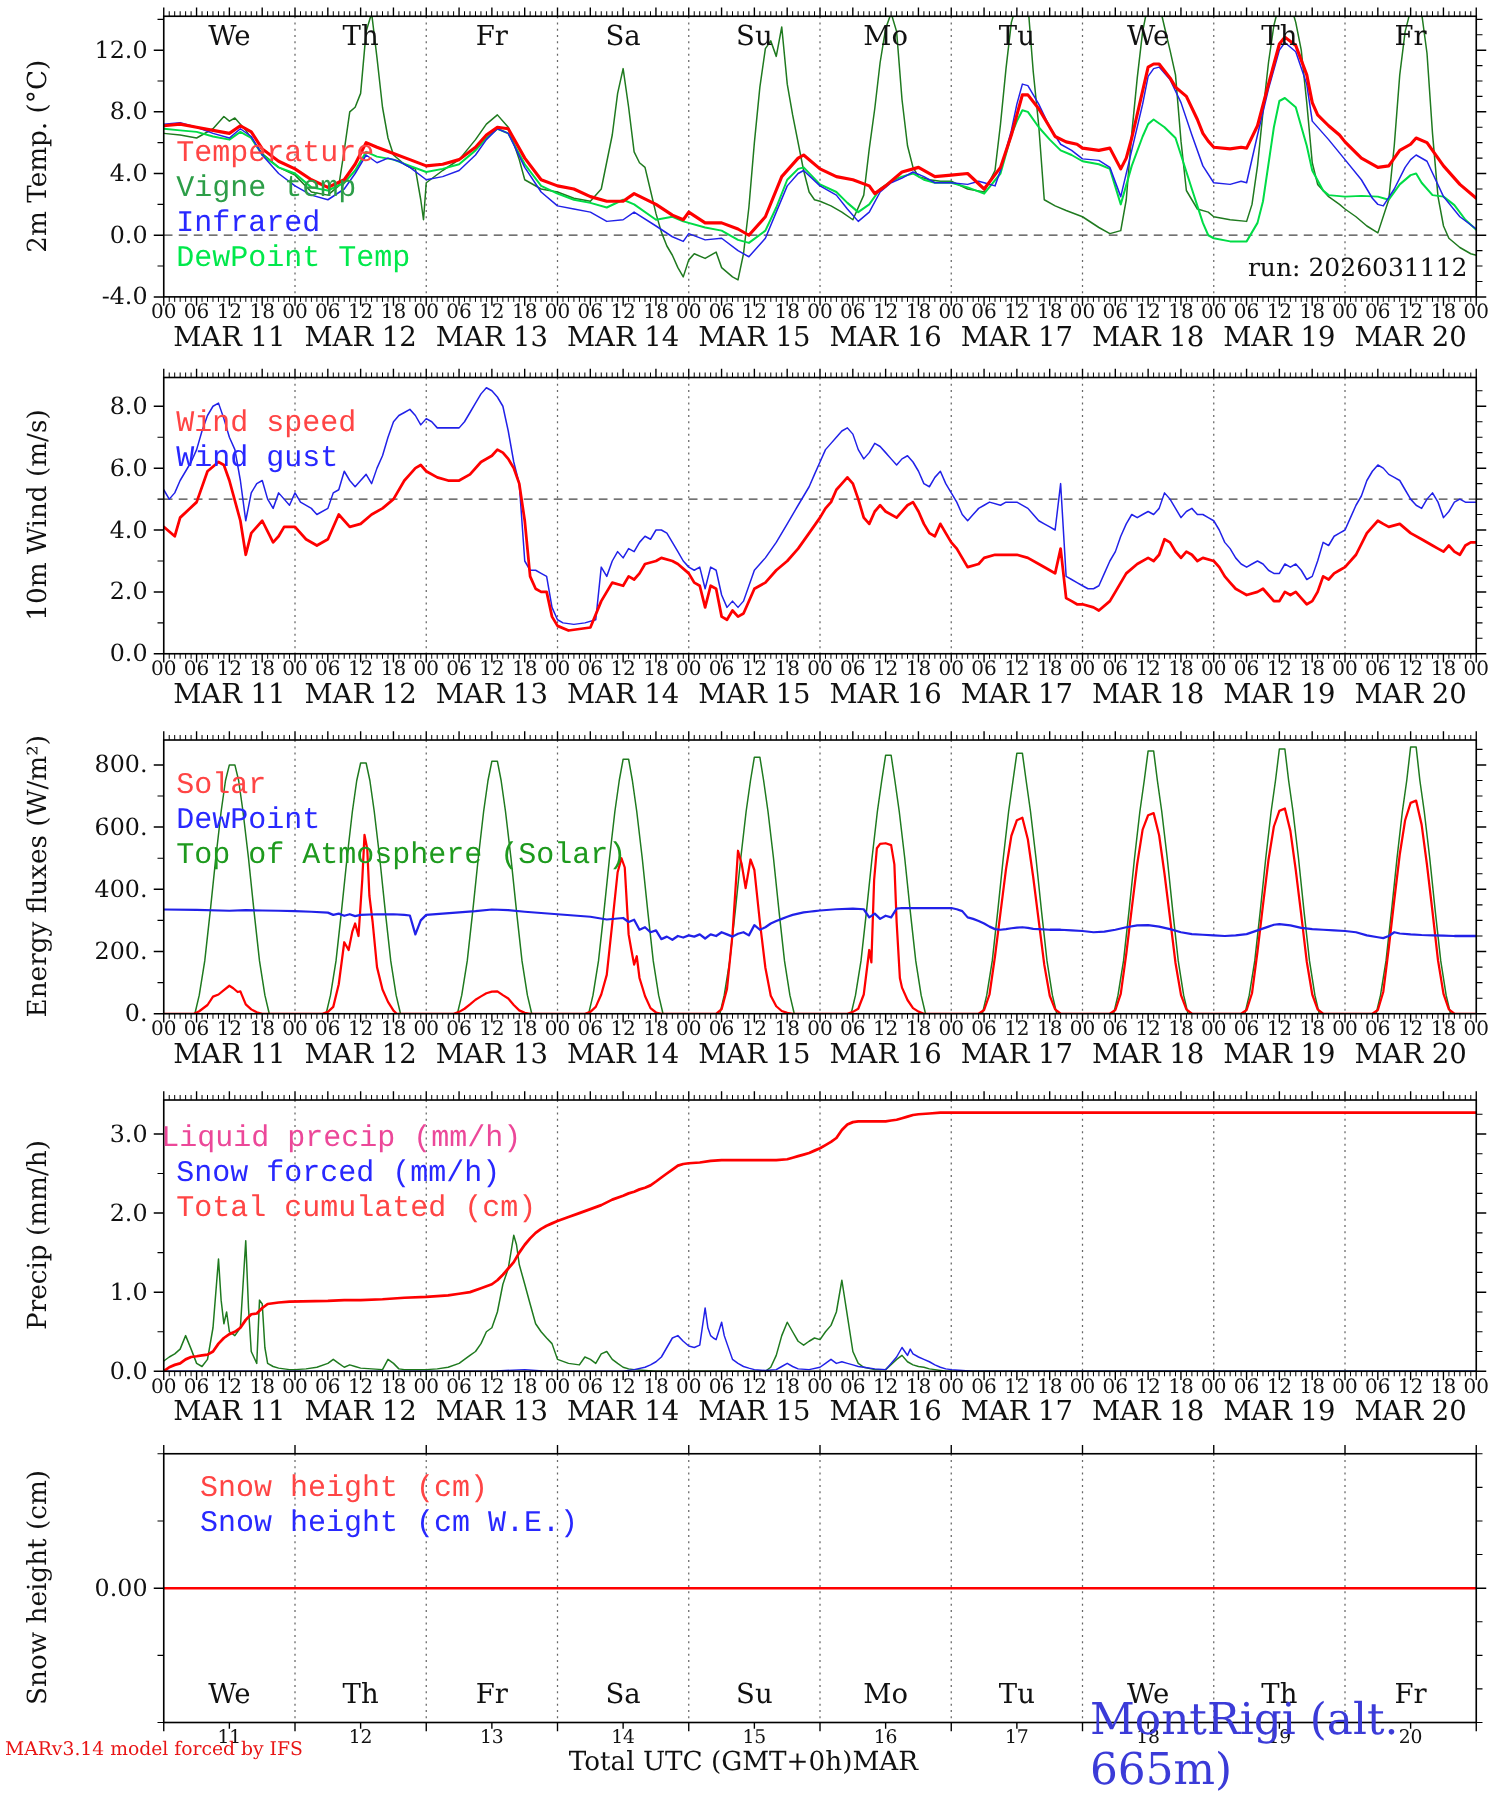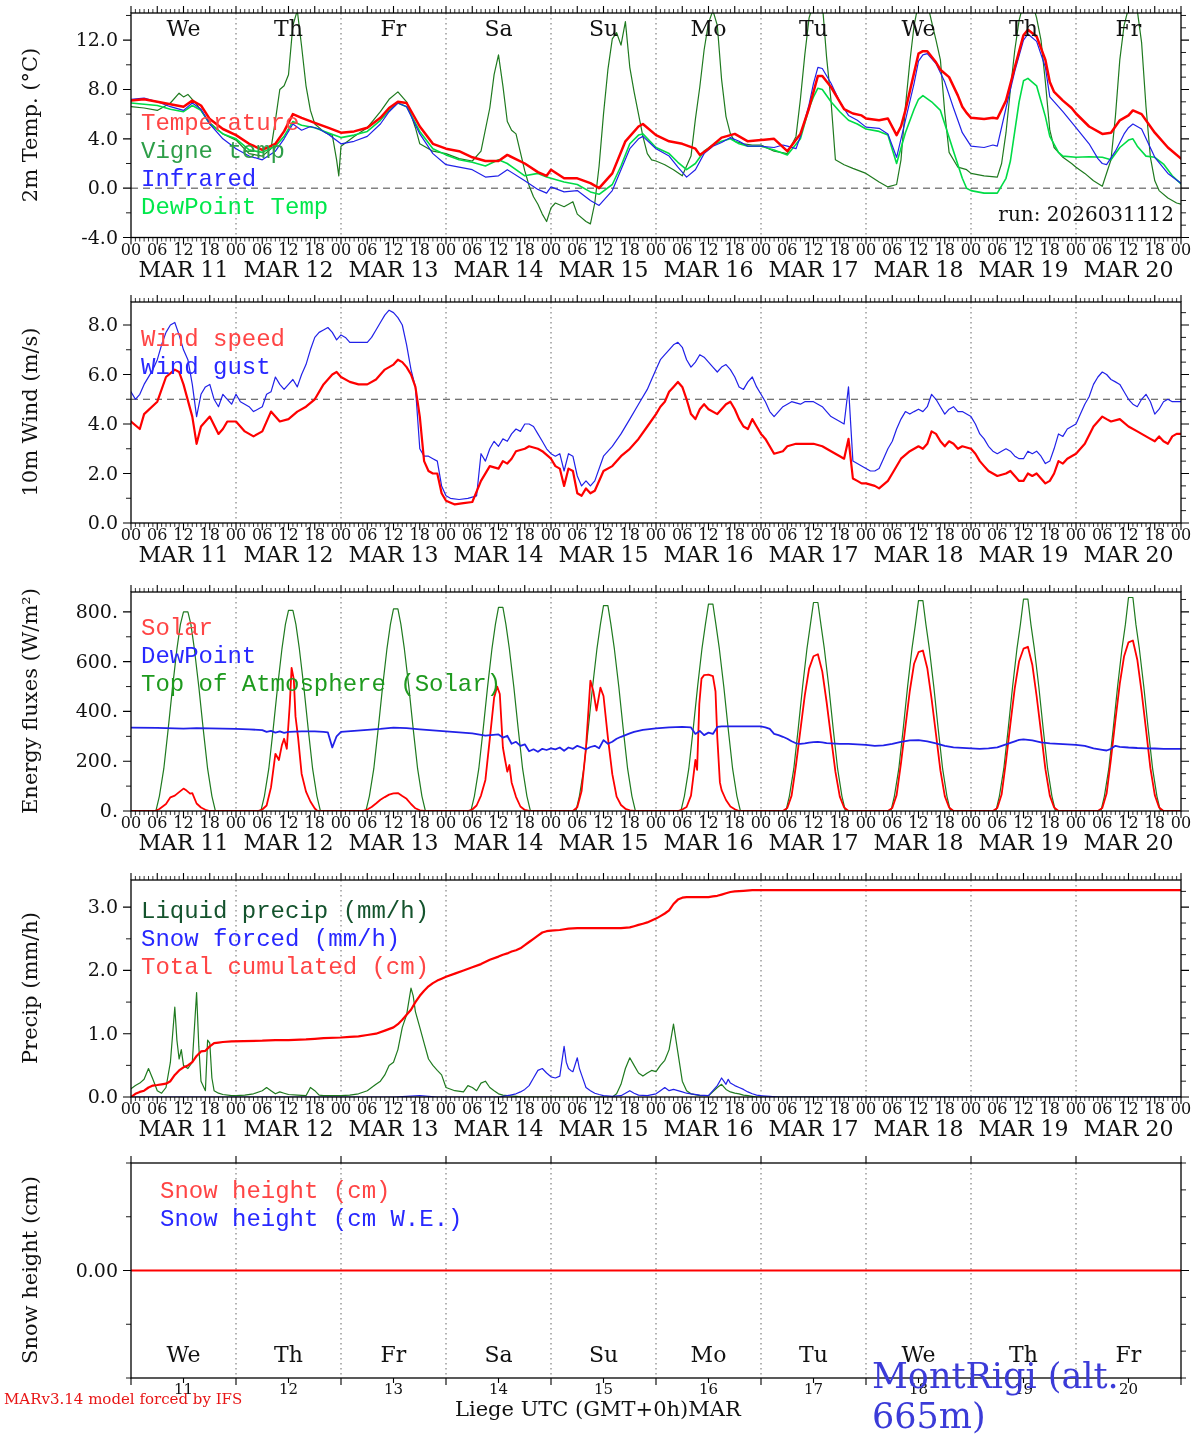--- a/index.html
+++ b/index.html
@@ -369,25 +369,25 @@
   
   <div class="legend" style="left:141px;top:329px;color:#ff4545">Wind speed</div>
   <div class="legend" style="left:141px;top:357px;color:#2828ff">Wind gust</div>
 
   
   <div class="legend" style="left:141px;top:618px;color:#ff4545">Solar</div>
   <div class="legend" style="left:141px;top:646px;color:#2828ff">DewPoint</div>
   <div class="legend" style="left:141px;top:674px;color:#1e9a1e">Top of Atmosphere (Solar)</div>
 
   
-  <div class="legend" style="left:141px;top:901px;color:#14532d">Liquid precip (mm/h)</div>
+  <div class="legend" style="left:129px;top:901px;color:#ec4899">Liquid precip (mm/h)</div>
   <div class="legend" style="left:141px;top:929px;color:#2828ff">Snow forced (mm/h)</div>
   <div class="legend" style="left:141px;top:957px;color:#ff4545">Total cumulated (cm)</div>
 
   
   <div class="legend" style="left:160px;top:1181px;color:#ff4545">Snow height (cm)</div>
   <div class="legend" style="left:160px;top:1209px;color:#2828ff">Snow height (cm W.E.)</div>
 
   
   <div class="f-red" style="top:1390px">MARv3.14 model forced by IFS</div>
-  <div class="f-time"><span>Liege UTC (GMT+0h)</span><span>MAR</span></div>
+  <div class="f-time"><span>Total UTC (GMT+0h)</span><span>MAR</span></div>
   <div class="f-station">MontRigi (alt. 665m)</div>
 </div>
 
 </body></html>

